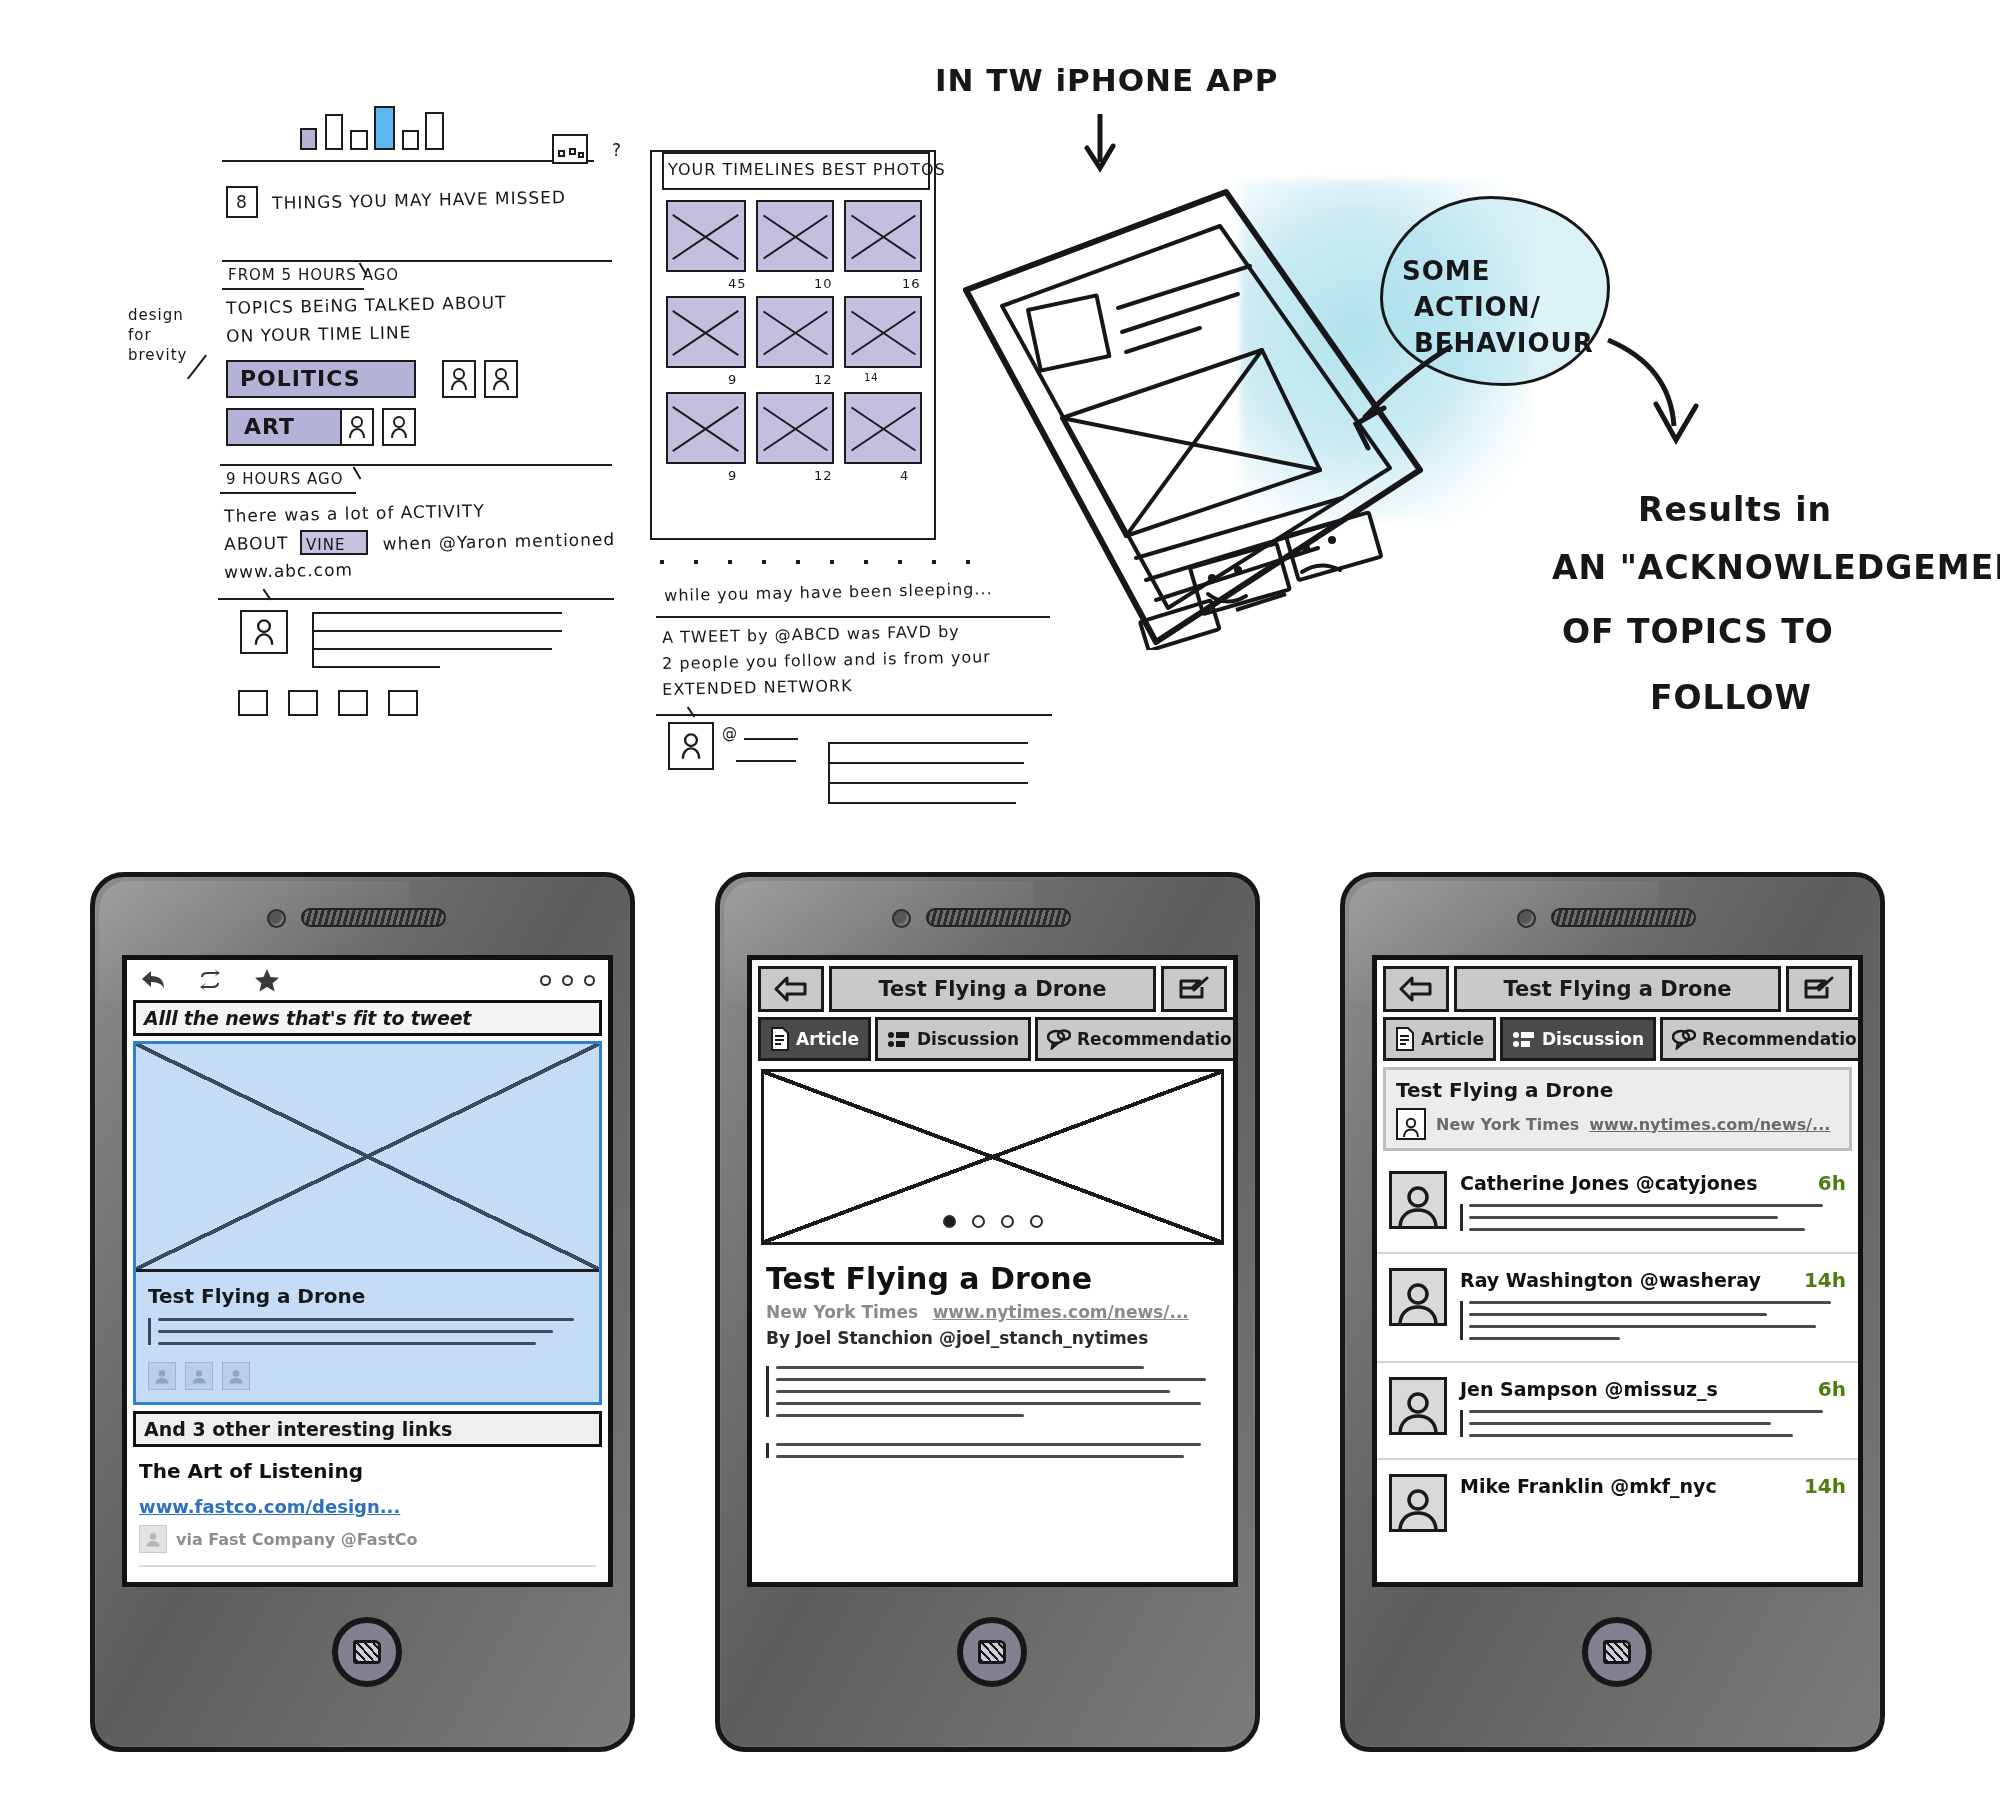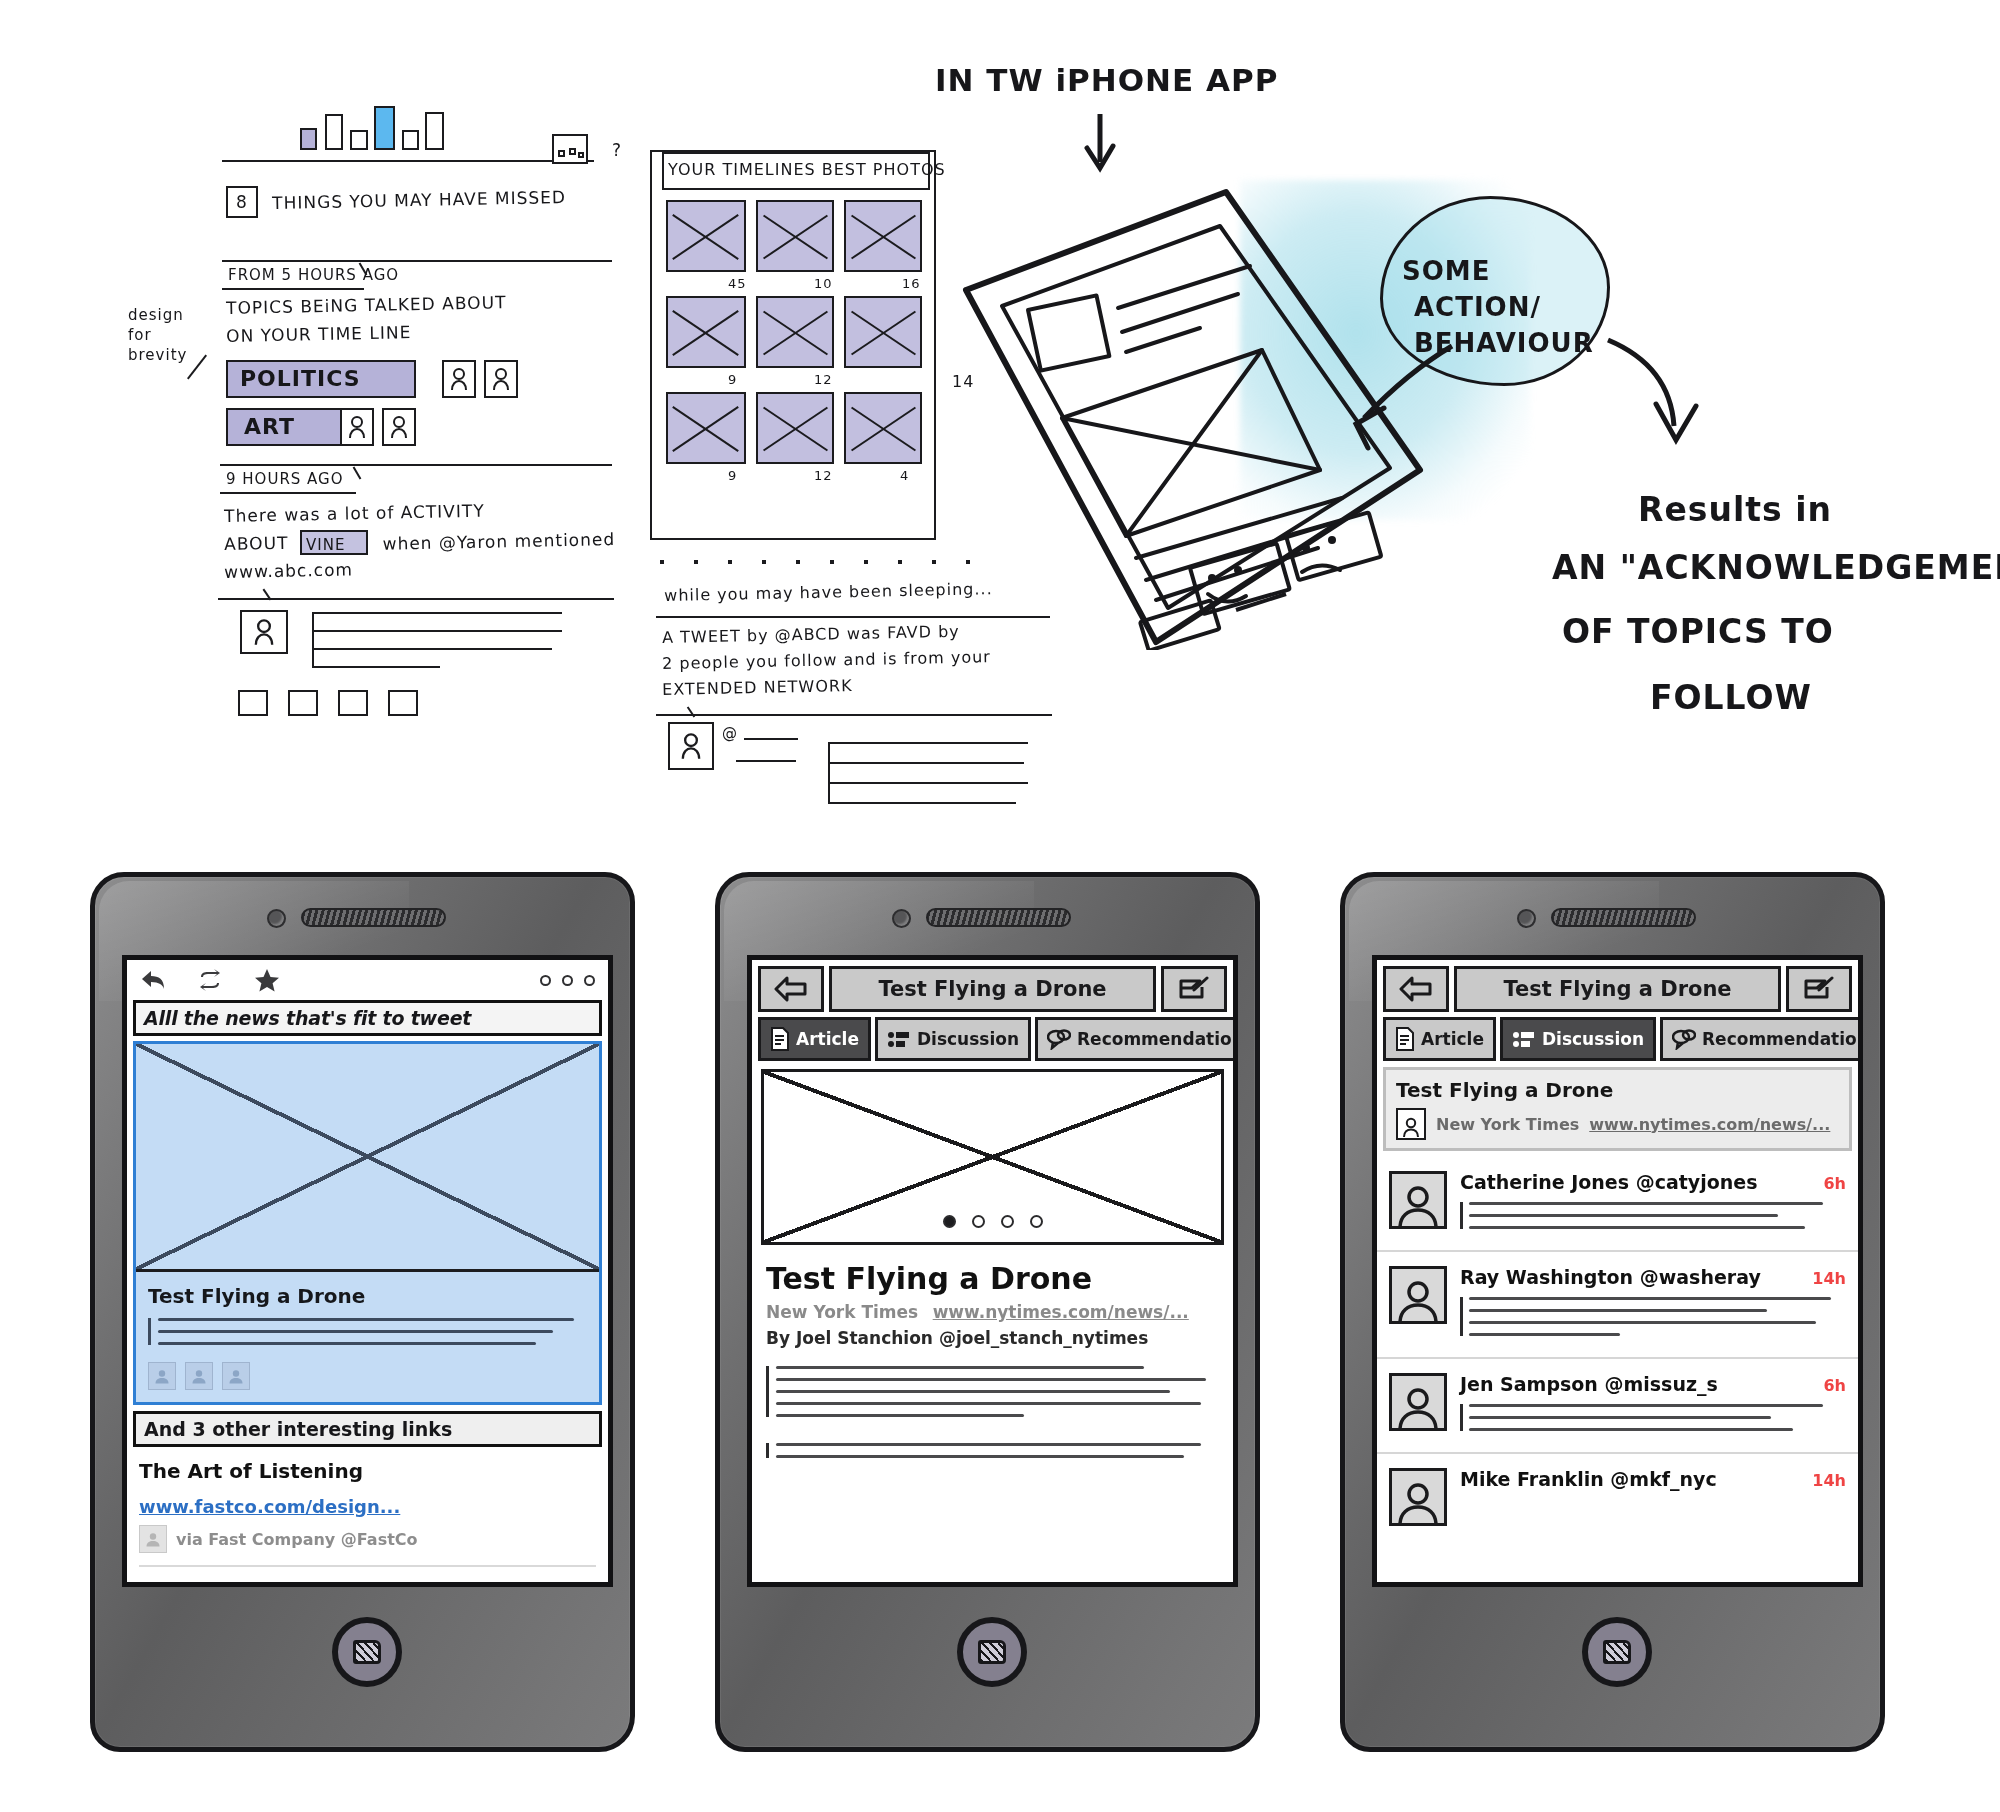--- a/index.html
+++ b/index.html
@@ -176,21 +176,21 @@
   .pg.on { background:#1d1d1f; }
 
   .art-h1 { font-family:"DejaVu Sans",sans-serif; font-weight:bold; font-size:30px; color:#111; }
   .art-meta { font-family:"DejaVu Sans",sans-serif; font-size:17px; color:#8a8a8a; font-weight:bold; }
   .art-by { font-family:"DejaVu Sans",sans-serif; font-size:17px; color:#2a2a2a; font-weight:bold; }
 
   .cmt { display:flex; gap:13px; padding:14px 12px 12px 12px; border-bottom:2px solid #d6d6d6; }
   .cmt-av { width:58px; height:58px; flex:0 0 58px; border:3px solid #1a1a1c; background:#d9d9d9;
             display:flex; align-items:flex-end; justify-content:center; overflow:hidden;}
   .cmt-name { font-family:"DejaVu Sans",sans-serif; font-weight:bold; font-size:19px; color:#111; }
-  .cmt-time { font-family:"DejaVu Sans",sans-serif; font-size:16px; color:#ef4444; font-weight:bold; margin-left:auto; }
+  .cmt-time { font-family:"DejaVu Sans",sans-serif; font-size:20px; color:#4d7c0f; font-weight:bold; margin-left:auto; }
   .blockquote { border-left:3px solid #2b2b2d; padding-left:6px; margin-top:7px; }
 </style>
 </head>
 <body>
 
 <div id="sketch-layer">
 
   <div class="bar bar-v" style="left:300px; top:128px; width:17px; height:22px;"></div>
   <div class="bar bar-w" style="left:325px; top:114px; width:18px; height:36px;"></div>
   <div class="bar bar-w" style="left:350px; top:130px; width:18px; height:20px;"></div>
@@ -295,21 +295,21 @@
   <div class="xbox" style="left:844px; top:200px; width:78px; height:72px;"></div>
   <div class="hand hand-sm" style="left:728px; top:276px; font-size:13px;">45</div>
   <div class="hand hand-sm" style="left:814px; top:276px; font-size:13px;">10</div>
   <div class="hand hand-sm" style="left:902px; top:276px; font-size:13px;">16</div>
 
   <div class="xbox" style="left:666px; top:296px; width:80px; height:72px;"></div>
   <div class="xbox" style="left:756px; top:296px; width:78px; height:72px;"></div>
   <div class="xbox" style="left:844px; top:296px; width:78px; height:72px;"></div>
   <div class="hand hand-sm" style="left:728px; top:372px; font-size:13px;">9</div>
   <div class="hand hand-sm" style="left:814px; top:372px; font-size:13px;">12</div>
-  <div class="hand hand-sm" style="left:952px; top:372px; font-size:16px;">14</div>
+  <div class="hand hand-sm" style="left:864px; top:372px; font-size:10px;">14</div>
 
   <div class="xbox" style="left:666px; top:392px; width:80px; height:72px;"></div>
   <div class="xbox" style="left:756px; top:392px; width:78px; height:72px;"></div>
   <div class="xbox" style="left:844px; top:392px; width:78px; height:72px;"></div>
   <div class="hand hand-sm" style="left:728px; top:468px; font-size:13px;">9</div>
   <div class="hand hand-sm" style="left:814px; top:468px; font-size:13px;">12</div>
   <div class="hand hand-sm" style="left:900px; top:468px; font-size:13px;">4</div>
 
   <div style="position:absolute; left:660px; top:560px; width:330px; height:4px;
               background:repeating-linear-gradient(90deg,#1b1b1e 0 4px,transparent 4px 34px);"></div>

